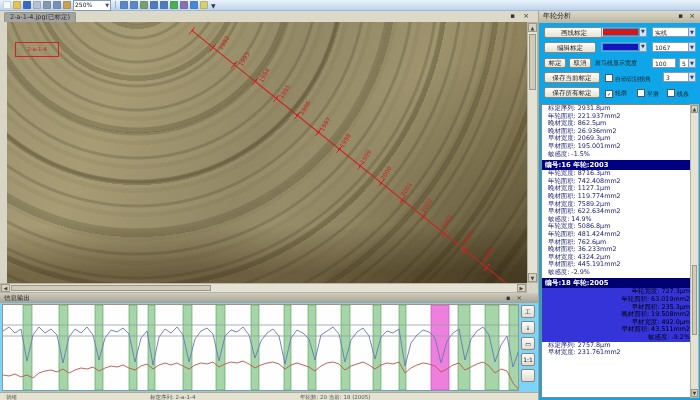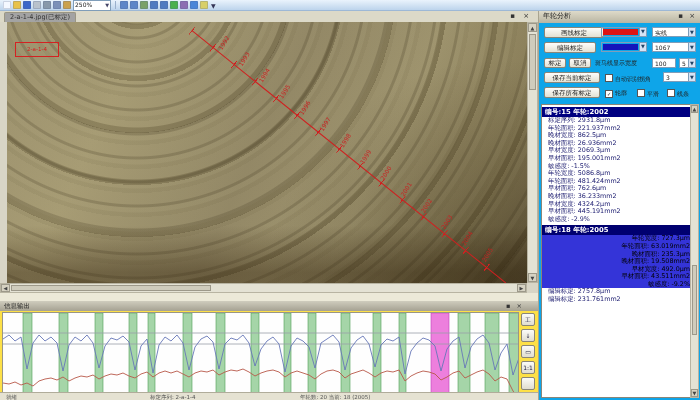--- a/index.html
+++ b/index.html
@@ -47,21 +47,21 @@
   .cb{position:absolute;font-size:6px;color:#222;line-height:8px;}
   .cb .box{display:inline-block;width:6px;height:6px;background:#fff;border:1px solid #555;vertical-align:-1px;margin-right:2px;font-size:5px;line-height:6px;text-align:center;color:#222;}
   
   #ringlist{position:absolute;left:2px;top:93px;width:150px;height:294px;background:#fff;border:1px solid #8a8678;overflow:hidden;box-sizing:border-box;}
   #listsb{position:absolute;right:1px;top:93px;width:9px;height:294px;}
   .entry-h{height:10px;background:#000080;color:#fff;font-size:6.8px;font-weight:bold;line-height:10px;padding-left:3px;margin-top:2px;}
   .entry-l{height:7.6px;font-size:6.4px;line-height:7.6px;padding-left:6px;color:#1a1a6e;white-space:nowrap;}
   .sel .entry-l{background:#3434d8;color:#000;text-align:right;}
   .sel .entry-h{background:#000070;}
   
-  #bottompanel{position:absolute;left:0;top:301px;width:538px;height:99px;background:#fde047;}
+  #bottompanel{position:absolute;left:0;top:293px;width:538px;height:99px;background:#7dd3fc;}
   #bp-title{position:absolute;left:0;top:0;width:100%;height:10px;background:linear-gradient(180deg,#cfccbd,#a5a192);font-size:6.5px;line-height:10px;padding-left:4px;color:#222;box-sizing:border-box;}
   #bp-btns{position:absolute;right:14px;top:0;font-size:6.5px;line-height:10px;color:#333;letter-spacing:2px;}
   #chartarea{position:absolute;left:2px;top:11px;width:517px;height:87px;background:#fefefe;border:1px solid #9a9684;box-sizing:border-box;}
   #minitools{position:absolute;left:521px;top:12px;width:16px;height:86px;}
   .mtbtn{position:absolute;left:0;width:14px;height:13px;background:linear-gradient(180deg,#fbfbf8,#e0ddcf);border:1px solid #8a8678;font-size:6px;text-align:center;line-height:12px;color:#224;box-sizing:border-box;border-radius:2px;}
   
   #statusbar{position:absolute;left:0;top:392px;width:538px;height:8px;background:#e5e2d2;border-top:1px solid #b0ac9a;font-size:5.5px;color:#555;}
   .stitem{position:absolute;top:1px;white-space:nowrap;}
 </style>
 </head>
@@ -161,51 +161,60 @@
     <div class="cb" style="left:66px;top:63px;"><span class="box"></span><span>自动识别拐角</span></div>
     <div class="combo" style="left:124px;top:61px;width:33px;height:10px;"><span>3</span><span class="arr">▼</span></div>
 
     <div class="btn" style="left:5px;top:76px;width:56px;height:11px;line-height:10px;">保存所有标定</div>
     <div class="cb" style="left:66px;top:78px;"><span class="box">✓</span><span>轮廓</span></div>
     <div class="cb" style="left:98px;top:78px;"><span class="box"></span><span>平滑</span></div>
     <div class="cb" style="left:128px;top:78px;"><span class="box"></span><span>线条</span></div>
 
     <div id="ringlist">
         <div class="entry">
-          <div class="entry-h">编号:15 年轮:2002</div>
           <div class="entry-l">标定序列: 2931.8μm</div>
           <div class="entry-l">年轮面积: 221.937mm2</div>
           <div class="entry-l">晚材宽度: 862.5μm</div>
           <div class="entry-l">晚材面积: 26.936mm2</div>
           <div class="entry-l">早材宽度: 2069.3μm</div>
           <div class="entry-l">早材面积: 195.001mm2</div>
           <div class="entry-l">敏感度: -1.5%</div>
         </div>
         <div class="entry">
+          <div class="entry-h">编号:16 年轮:2003</div>
+          <div class="entry-l">年轮宽度: 8716.3μm</div>
+          <div class="entry-l">年轮面积: 742.408mm2</div>
+          <div class="entry-l">晚材宽度: 1127.1μm</div>
+          <div class="entry-l">晚材面积: 119.774mm2</div>
+          <div class="entry-l">早材宽度: 7589.2μm</div>
+          <div class="entry-l">早材面积: 622.634mm2</div>
+          <div class="entry-l">敏感度: 14.9%</div>
+        </div>
+        <div class="entry">
           <div class="entry-l">年轮宽度: 5086.8μm</div>
           <div class="entry-l">年轮面积: 481.424mm2</div>
           <div class="entry-l">早材面积: 762.6μm</div>
           <div class="entry-l">晚材面积: 36.233mm2</div>
           <div class="entry-l">早材宽度: 4324.2μm</div>
           <div class="entry-l">早材面积: 445.191mm2</div>
           <div class="entry-l">敏感度: -2.9%</div>
         </div>
         <div class="entry sel">
           <div class="entry-h">编号:18 年轮:2005</div>
           <div class="entry-l">年轮宽度: 727.3μm</div>
           <div class="entry-l">年轮面积: 63.019mm2</div>
-          <div class="entry-l">晚材面积: 235.3μm</div>
+          <div class="entry-l">早材面积: 235.3μm</div>
           <div class="entry-l">晚材面积: 19.508mm2</div>
           <div class="entry-l">早材宽度: 492.0μm</div>
           <div class="entry-l">早材面积: 43.511mm2</div>
           <div class="entry-l">敏感度: -9.2%</div>
         </div>
         <div class="entry">
-          <div class="entry-l">编辑标定: 2757.8μm</div>
-          <div class="entry-l">编辑标定: 231.761mm2</div>
+          <div class="entry-l">标定序列: 2757.8μm</div>
+          <div class="entry-l">早材宽度: 231.761mm2</div>
         </div>
       </div>
     <div id="listsb" class="sb">
       <div class="sbbtn" style="left:0;top:0;width:7px;height:8px;line-height:7px;">▲</div>
       <div class="sbthumb" style="left:1px;top:160px;width:5px;height:70px;"></div>
       <div class="sbbtn" style="left:0;bottom:0;width:7px;height:8px;line-height:7px;">▼</div>
     </div>
   </div>
 
   <div id="bottompanel">

